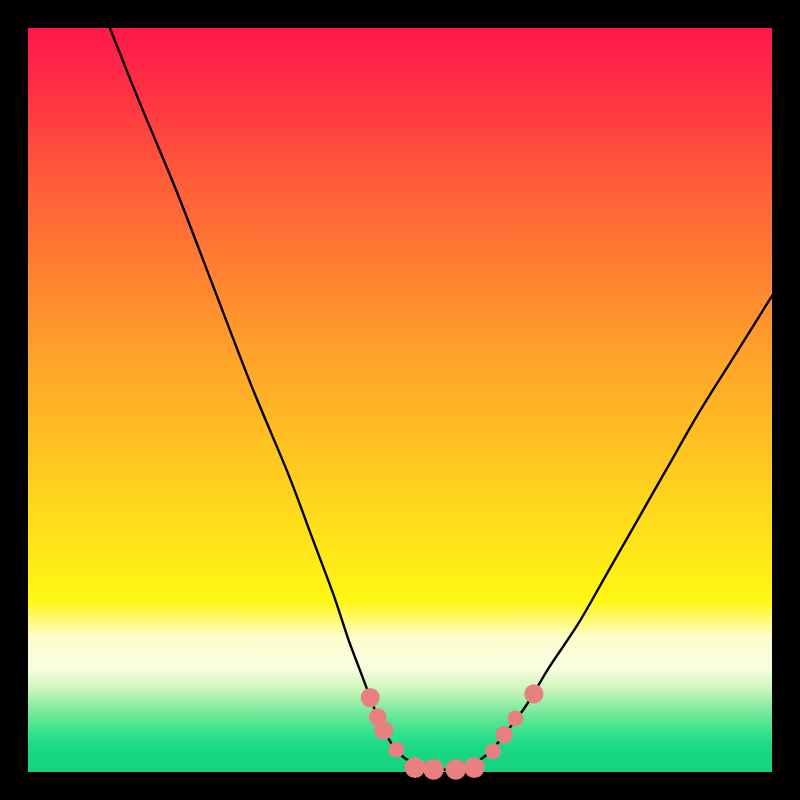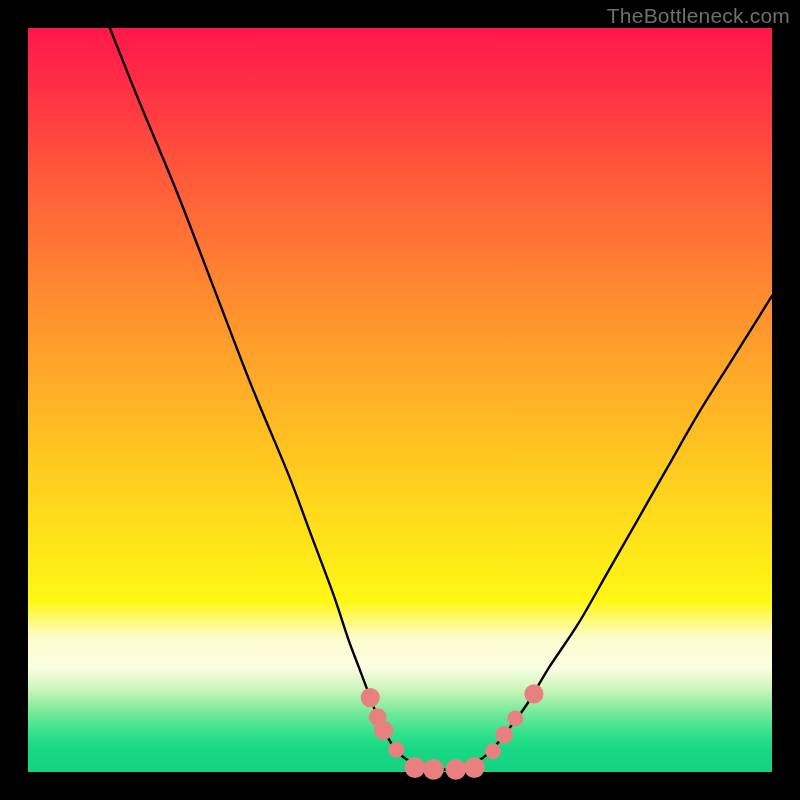--- a/index.html
+++ b/index.html
@@ -82,14 +82,13 @@
           <circle cx="405.48" cy="741.396" r="10.4" fill="#e98080"></circle>
           <circle cx="427.79999999999995" cy="741.396" r="10.4" fill="#e98080"></circle>
           <circle cx="446.4" cy="739.536" r="10.4" fill="#e98080"></circle>
           <circle cx="465" cy="723.168" r="8" fill="#e98080"></circle>
           <circle cx="476.16" cy="706.8" r="8.8" fill="#e98080"></circle>
           <circle cx="487.32" cy="690.432" r="8" fill="#e98080"></circle>
           <circle cx="505.92" cy="665.88" r="9.6" fill="#e98080"></circle>
         </g>
     </svg>
   </div>
-  <div class="watermark">TheBottleneck.com</div>
 </div>
 
 </body></html>

